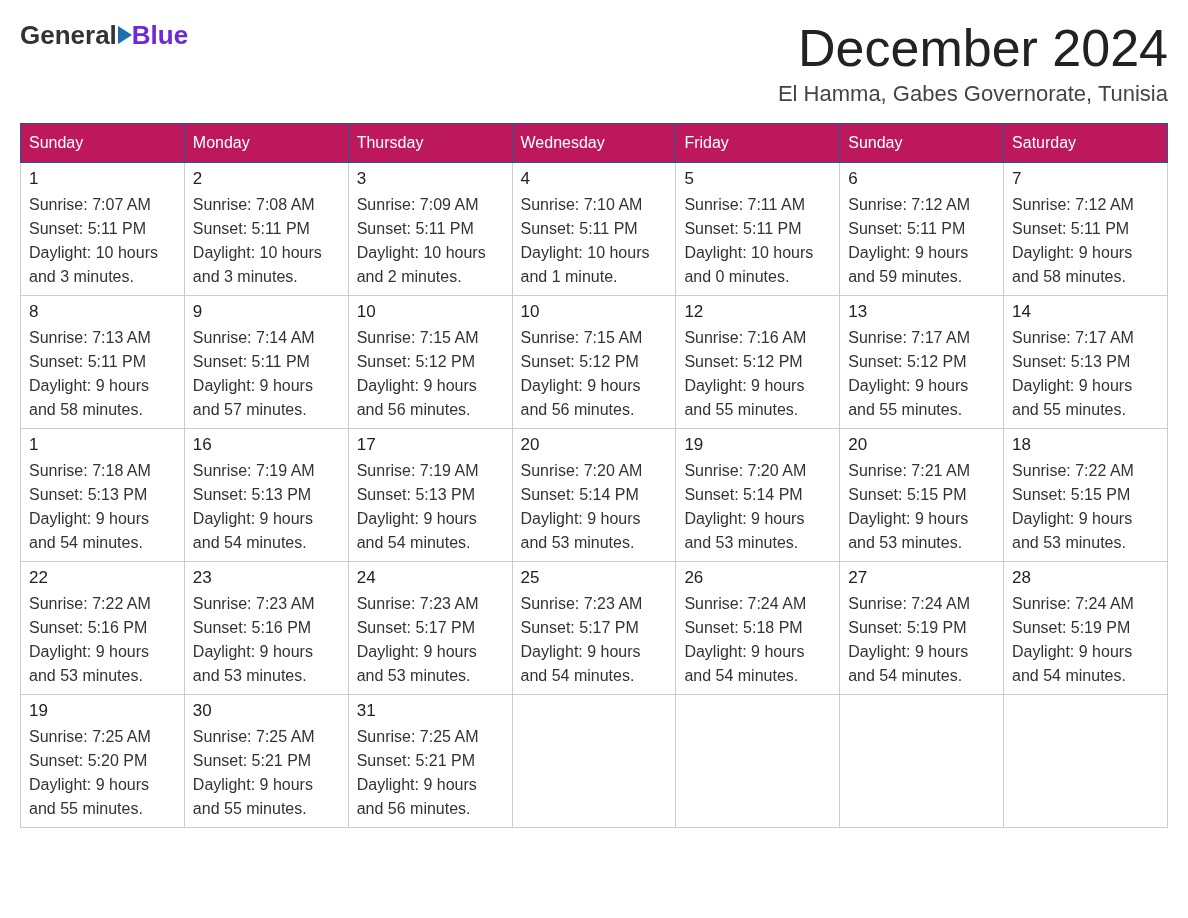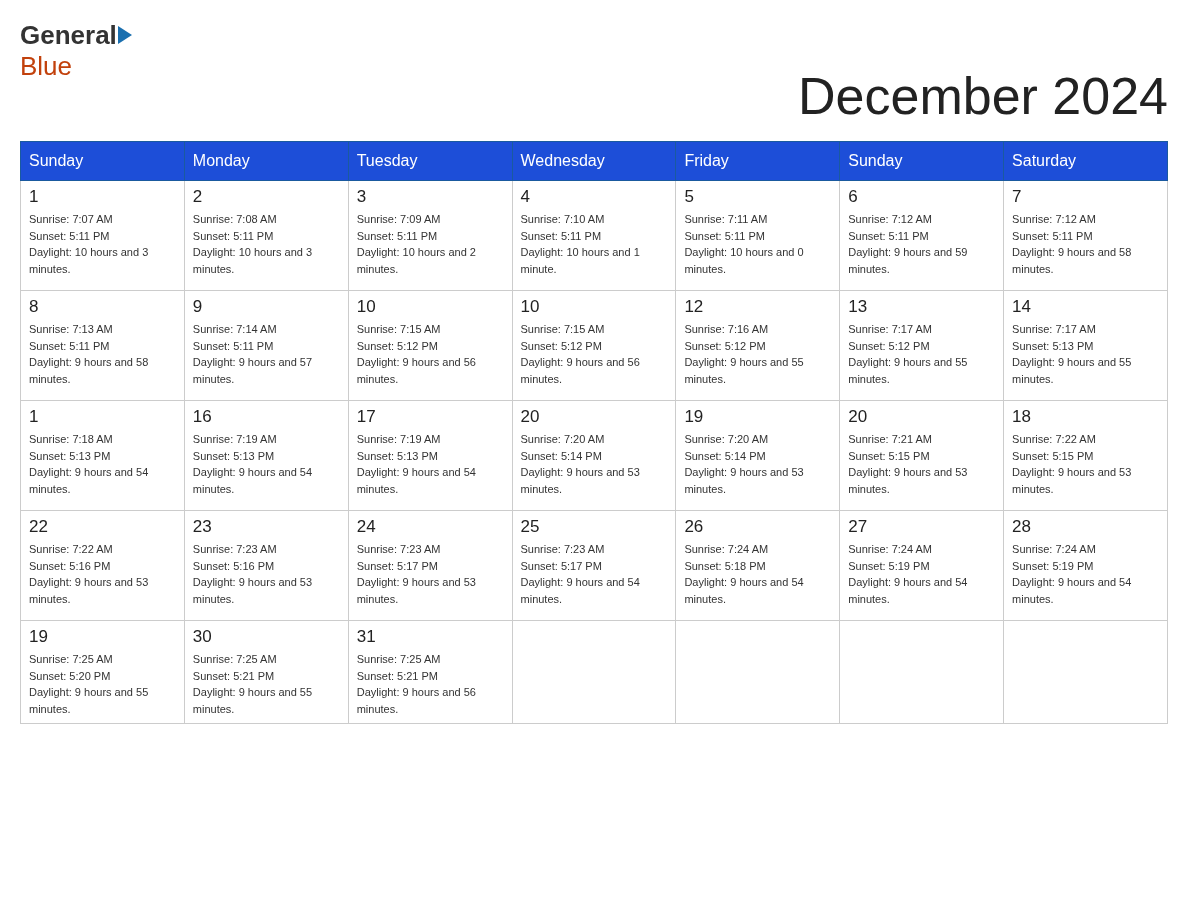--- a/index.html
+++ b/index.html
@@ -11,46 +11,45 @@
       padding: 20px;
     }
     .header {
       display: flex;
       justify-content: space-between;
       align-items: flex-start;
       margin-bottom: 16px;
     }
     .logo {
       display: flex;
-      flex-direction: column;
+      flex-direction: row;
       align-items: flex-start;
       justify-content: center;
     }
     .title-block {
       text-align: right;
-      margin-top: 48px;
     }
     .month-title {
       font-size: 52px;
       font-weight: normal;
       color: #222;
       line-height: 1.1;
     }
     .location-title {
       font-size: 22px;
       color: #444;
       margin-top: 4px;
     }
     table {
       width: 100%;
       border-collapse: collapse;
       table-layout: fixed;
     }
     thead tr th {
-      background-color: #1d4ed8;
+      background-color: #be185d;
       color: #fff;
       padding: 10px 8px;
       font-size: 16px;
       font-weight: normal;
       text-align: left;
       border: 1px solid #1a5a9f;
     }
     tbody tr td {
       border: 1px solid #ccc;
       vertical-align: top;
@@ -60,21 +59,21 @@
       height: 110px;
     }
     tbody tr td .day-num {
       font-size: 17px;
       font-weight: normal;
       display: block;
       margin-bottom: 4px;
       color: #222;
     }
     tbody tr td .day-info {
-      font-size: 11px;
+      font-size: 16px;
       color: #333;
       line-height: 1.5;
     }
     tbody tr:last-child td {
       height: 100px;
     }
     .empty-cell {
       background: #fff;
     }
     .logo-row {
@@ -93,48 +92,49 @@
       border-top: 9px solid transparent;
       border-bottom: 9px solid transparent;
       border-left: 14px solid #1a6faf;
       margin-left: 1px;
       vertical-align: middle;
       position: relative;
       top: -1px;
     }
     .logo-text-blue {
       font-size: 26px;
-      font-weight: normal;
-      color: #c2410c;
+      font-weight: bold;
+      color: #6d28d9;
     }
   </style>
 </head>
 <body>
 
 <div class="header">
   <div class="logo">
     <div class="logo-row">
       <span class="logo-text-general">General</span>
       <span class="logo-triangle-right"></span>
     </div>
     <div>
       <span class="logo-text-blue">Blue</span>
     </div>
   </div>
   <div class="title-block">
     <div class="month-title">December 2024</div>
+    <div class="location-title">El Hamma, Gabes Governorate, Tunisia</div>
   </div>
 </div>
 
 <table>
   <thead>
     <tr>
       <th>Sunday</th>
       <th>Monday</th>
-      <th>Tuesday</th>
+      <th>Thursday</th>
       <th>Wednesday</th>
       <th>Friday</th>
       <th>Sunday</th>
       <th>Saturday</th>
     </tr>
   </thead>
   <tbody id="calendar-body">
   <tr>
         <td>
         <span class="day-num">1</span>

